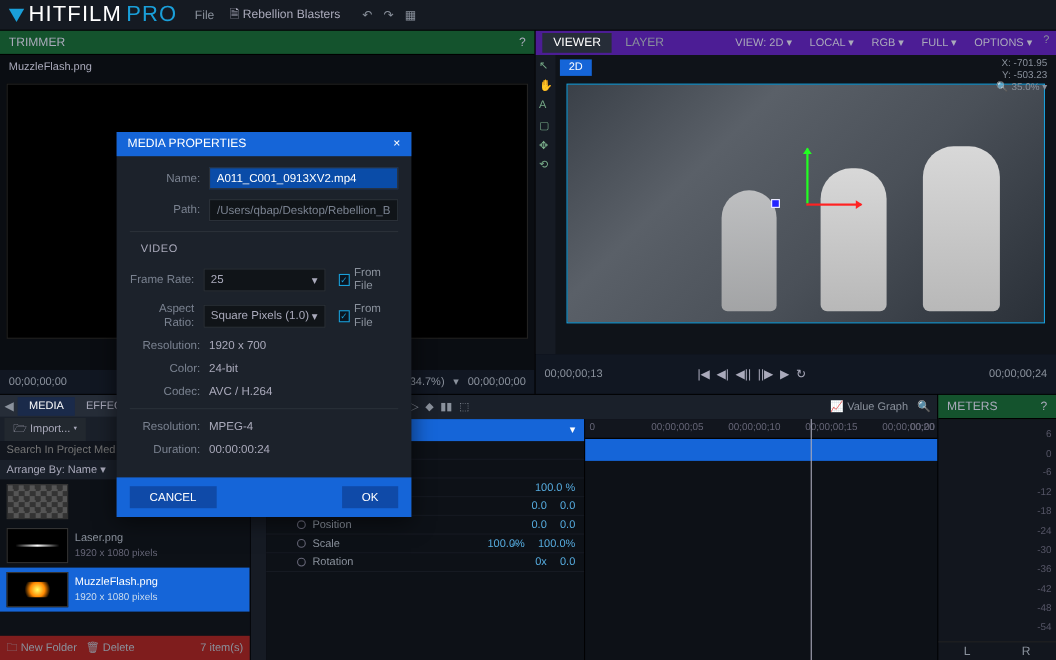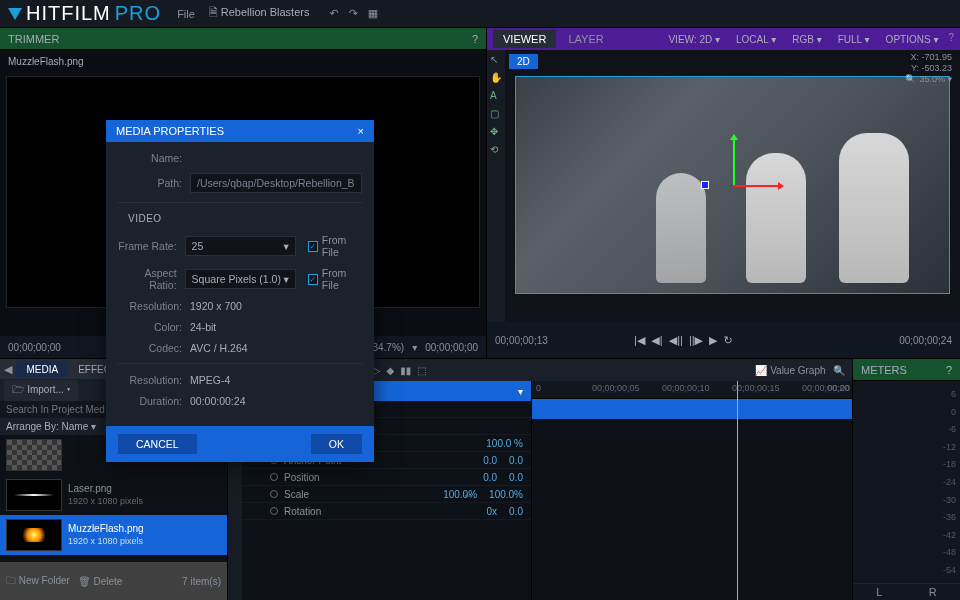--- a/index.html
+++ b/index.html
@@ -56,21 +56,21 @@
 .import-btn { background:#22282f; padding:2px 8px; font-size:10px; color:#aab; cursor:pointer; }
 .search-input { background:#12161e; border:none; color:#666; font-size:10px; padding:3px 6px; width:100%; }
 .arrange { padding:3px 6px; font-size:10px; color:#aab; background:#1a202a; }
 .media-list { flex:1; overflow:auto; background:#0d1117; }
 .media-item { display:flex; gap:6px; padding:4px 6px; align-items:center; }
 .media-item.selected { background:#1565d8; color:#fff; }
 .media-thumb { width:56px; height:32px; background:#000; border:1px solid #333; display:flex; align-items:center; justify-content:center; font-size:16px; }
 .media-info { font-size:10px; line-height:13px; }
 .media-info .dim { color:#667; font-size:9px; }
 .media-item.selected .dim { color:#cde; }
-.media-footer { height:38px; background:#404040; display:flex; align-items:center; padding:0 6px; gap:8px; font-size:10px; }
+.media-footer { height:22px; background:#7f1d1d; display:flex; align-items:center; padding:0 6px; gap:8px; font-size:10px; }
 .timeline-panel { flex:1; display:flex; flex-direction:column; background:#0d1117; }
 .tl-toolbar { height:22px; background:#1a202a; display:flex; align-items:center; padding:0 6px; gap:8px; font-size:10px; }
 .tl-ruler { height:18px; background:#12161e; display:flex; font-size:9px; color:#667; position:relative; border-bottom:1px solid #000; }
 .tl-ruler span { position:absolute; top:2px; }
 .tl-track-header { height:20px; background:#1565d8; display:flex; align-items:center; padding:0 8px; color:#fff; font-size:10px; gap:6px; }
 .tl-row { height:17px; display:flex; align-items:center; padding:0 8px 0 28px; font-size:10px; border-bottom:1px solid #161a22; position:relative; }
 .tl-row .keyf { width:8px; height:8px; border:1px solid #667; border-radius:50%; margin-right:6px; }
 .tl-row .vals { position:absolute; right:8px; display:flex; gap:12px; color:#5ad; font-size:10px; }
 .tl-scroll-area { flex:1; position:relative; background:#0d1117; }
 .playhead { position:absolute; top:0; bottom:0; width:1px; background:#aab; left:64%; }
@@ -355,20 +355,21 @@
 </div>
 
 <div class="modal">
   <div class="modal-title">
     <span>MEDIA PROPERTIES</span>
     <span class="x">×</span>
   </div>
   <div class="modal-body">
     <div class="modal-row">
       <label>Name:</label>
+      <input class="modal-input selected" value="A011_C001_0913XV2.mp4" style="">
     </div>
     <div class="modal-row">
       <label>Path:</label>
       <input class="modal-input" style="color: rgb(122, 130, 144);" value="/Users/qbap/Desktop/Rebellion_Blaster_Project/A011_C">
     </div>
     <hr class="sep">
     <div class="modal-section">VIDEO</div>
     <div class="modal-row">
       <label>Frame Rate:</label>
       <div class="modal-combo">

